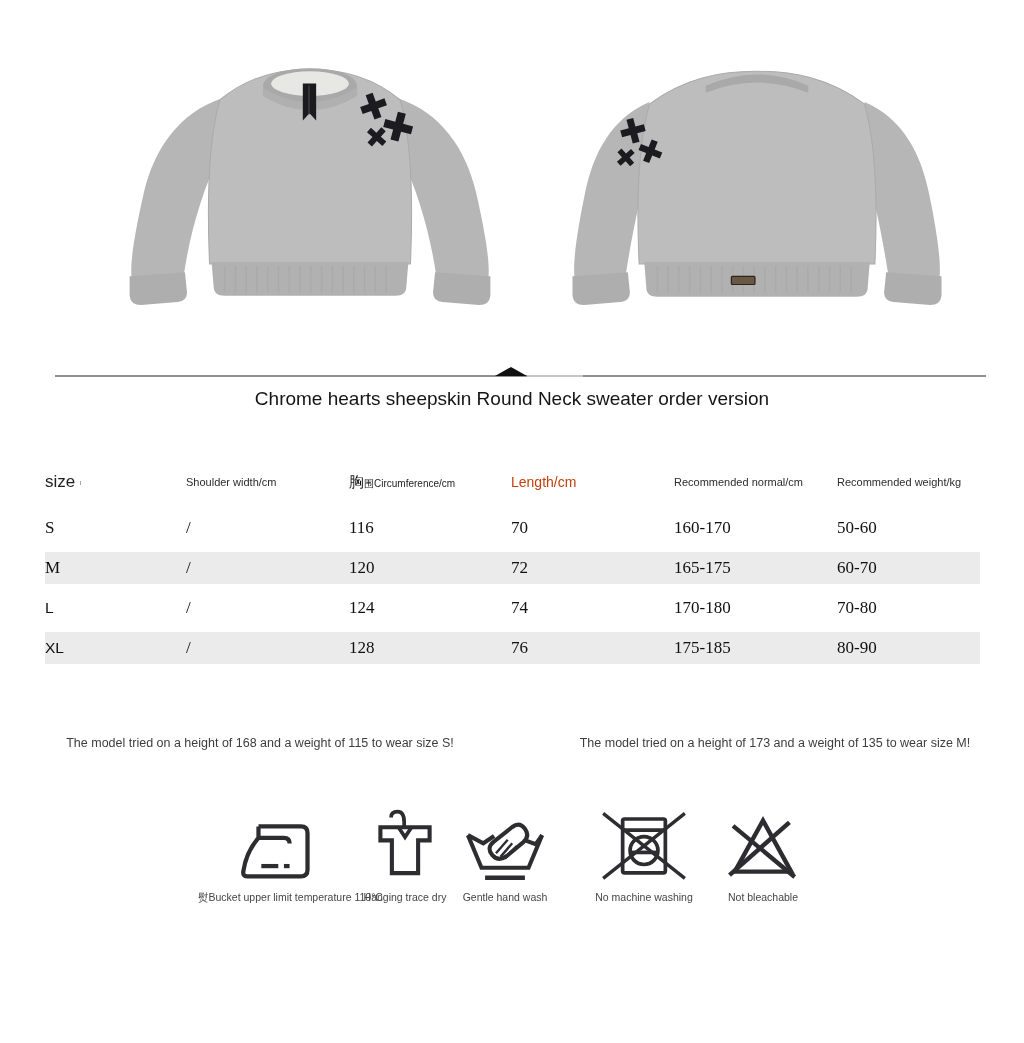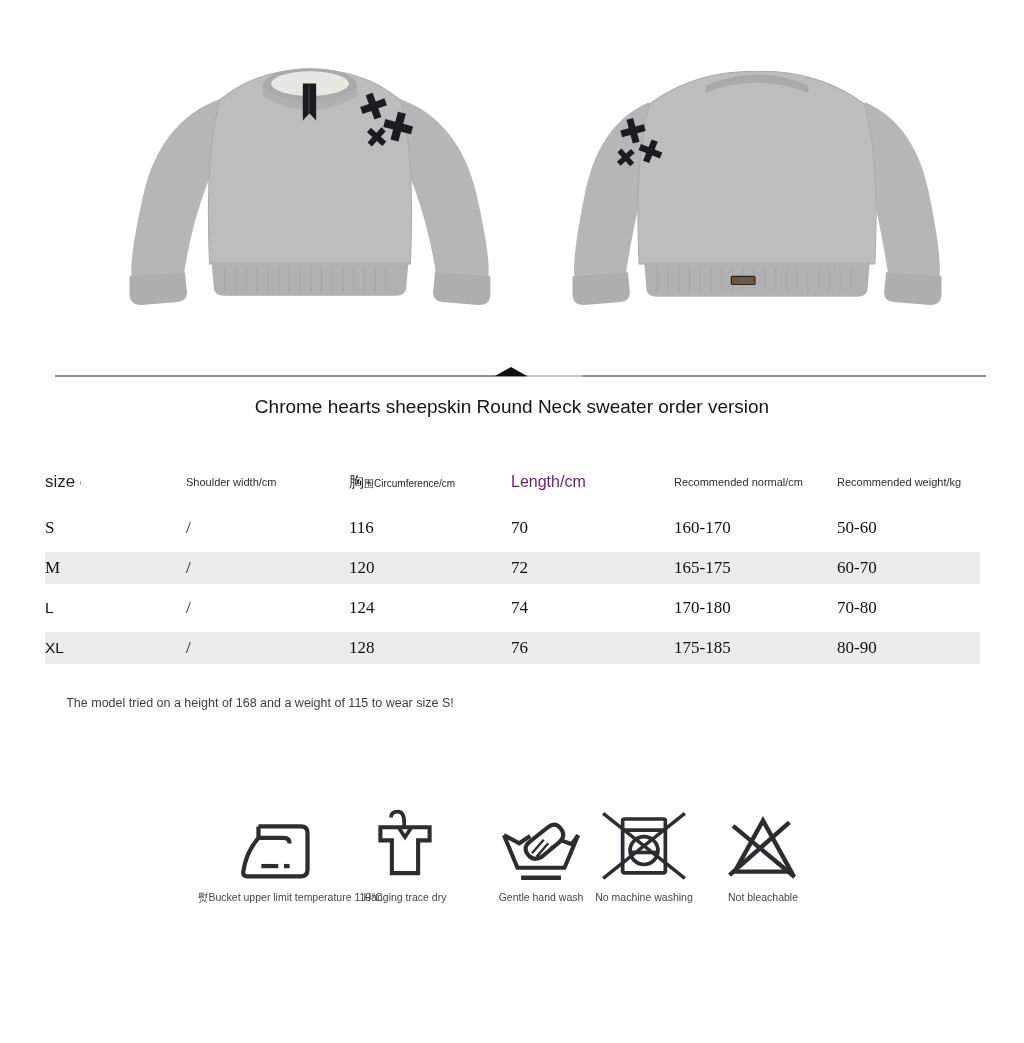--- a/index.html
+++ b/index.html
@@ -11,48 +11,48 @@
   .img-back{position:absolute;left:552px;top:12px;}
 
   
   .divider{position:absolute;top:375px;left:55px;width:931px;height:2px;background:#8f8f8f;}
   .divider-light{position:absolute;top:375px;left:527px;width:56px;height:2px;background:#c6c6c6;}
   .divider-tri{position:absolute;top:367px;left:495px;width:0;height:0;
                border-left:16px solid transparent;border-right:16px solid transparent;
                border-bottom:9px solid #101010;}
 
   
-  .title{position:absolute;top:396px;left:0;width:1024px;text-align:center;
+  .title{position:absolute;top:388px;left:0;width:1024px;text-align:center;
          font-size:19px;color:#151515;}
 
   
   .size-table{position:absolute;left:45px;top:462px;width:935px;}
   .grid-row{display:grid;grid-template-columns:141px 163px 162px 163px 163px 143px;
             height:40px;align-items:center;text-align:left;}
   .thead .h-size{font-size:17px;color:#1f1f1f;}
   .size-mark{font-size:8px;color:#8a8a8a;vertical-align:2px;margin-left:4px;}
   .h-small{font-size:11px;color:#2c2c2c;}
-  .h-length{font-size:16px;color:#701a75;}
+  .h-length{font-size:14px;color:#c2410c;}
   .h-chest-cn{font-size:15px;color:#111;}
   .h-chest-en{font-size:10px;color:#222;}
   .tbody{margin-top:6px;}
   .tbody .grid-row{font-family:"Liberation Serif","DejaVu Serif",serif;font-size:17px;color:#101010;}
   .tbody .grid-row.striped{background:linear-gradient(#ffffff 4px,#ebebeb 4px,#ebebeb 36px,#ffffff 36px);}
   .cell-size.sans{font-family:"Liberation Sans",sans-serif;font-size:15.5px;}
 
   
-  .note{position:absolute;top:696px;width:440px;text-align:center;font-size:12.5px;color:#3d3d3d;}
+  .note{position:absolute;top:736px;width:440px;text-align:center;font-size:12.5px;color:#3d3d3d;}
   .note-left{left:40px;}
   .note-right{left:555px;}
 
   
   .care-item{position:absolute;top:800px;width:170px;text-align:center;}
   .icon-box{height:84px;display:flex;align-items:flex-end;justify-content:center;}
   .care-label{margin-top:7px;font-size:10.5px;color:#454545;white-space:nowrap;}
-  .ci-0{left:198px;} .ci-1{left:320px;} .ci-2{left:456px;} .ci-3{left:559px;} .ci-4{left:678px;}
+  .ci-0{left:198px;} .ci-1{left:320px;} .ci-2{left:420px;} .ci-3{left:559px;} .ci-4{left:678px;}
   .care-svg{stroke:#2d2d31;fill:none;stroke-linejoin:miter;stroke-linecap:butt;}
 
   
   .footer{position:absolute;top:982px;left:0;width:1024px;text-align:center;
           font-size:12.5px;color:#4f4f4f;}
 </style>
 </head>
 <body>
 
 <div class="page">
@@ -166,20 +166,21 @@
         <div>/</div>
         <div>128</div>
         <div>76</div>
         <div>175-185</div>
         <div>80-90</div>
       </div>
     </div>
   </div>
 
   <div class="note note-left">The model tried on a height of 168 and a weight of 115 to wear size S!</div>
+  <div class="note note-right">The model tried on a height of 173 and a weight of 135 to wear size M!</div>
 
   <div>
 
     <div class="care-item ci-0">
       <div class="icon-box">
         <svg class="care-svg" width="100" height="66" viewBox="0 0 100 70" stroke-width="4.5">
           <path d="M24,9 H69 Q76,9 76,16 V55 Q76,62 69,62 H12 Q7,62 8,56 Q11,36 24,21 L24,9"></path>
           <path d="M24,21 H51 Q57,21 57,27"></path>
           <line x1="27" y1="51" x2="45" y2="51"></line>
           <line x1="51" y1="51" x2="57" y2="51"></line>

